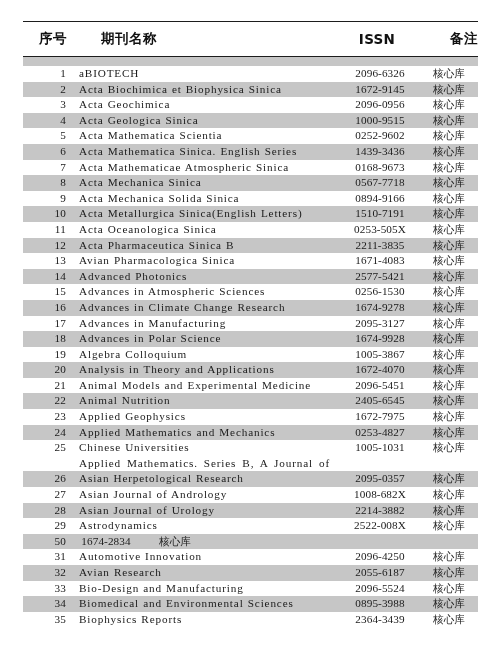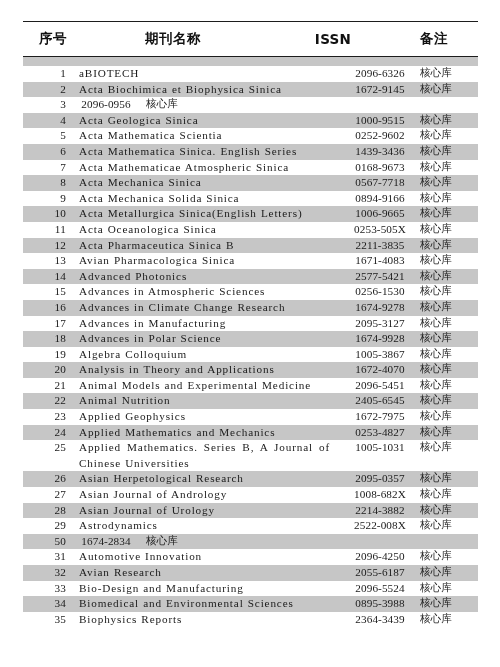--- a/index.html
+++ b/index.html
@@ -42,40 +42,39 @@
 
   
   .thead {
     display: flex;
     align-items: center;
     height: 34px;
     font-family: "DejaVu Sans", "Liberation Sans", sans-serif;
     font-weight: bold;
     font-size: 13.5px;
     color: #111;
-    gap: 44px;
   }
   .th-idx {
     width: 60px;
     text-align: center;
     letter-spacing: 0.5px;
   }
   .th-name {
     flex: 1;
     padding-left: 18px;
     letter-spacing: 0.5px;
   }
   .th-issn {
     width: 86px;
     text-align: center;
     letter-spacing: 0.3px;
   }
   .th-note {
     width: 58px;
-    text-align: left;
+    text-align: right;
     letter-spacing: 0.5px;
   }
 
   
   .band {
     height: 9px;
     background: #c6c6c6;
   }
 
   
@@ -116,22 +115,22 @@
     text-align-last: justify;
   }
   .c-issn {
     width: 80px;
     text-align: center;
     letter-spacing: 0.1px;
     flex: none;
   }
   .c-note {
     width: 58px;
-    text-align: left;
-    font-family: Liberation Mono, monospace;
+    text-align: center;
+    font-family: Liberation Serif, serif;
     font-size: 10.6px;
     flex: none;
   }
 </style>
 </head>
 <body>
 
 <div class="page">
   <div class="table-wrap">
 
@@ -156,20 +155,21 @@
           <div class="c-note">核心库</div>
         </div>
         <div class="row shaded">
           <div class="c-idx">2</div>
           <div class="c-name">Acta Biochimica et Biophysica Sinica</div>
           <div class="c-issn">1672-9145</div>
           <div class="c-note">核心库</div>
         </div>
         <div class="row">
           <div class="c-idx">3</div>
+          <div class="c-name">Acta Geochimica</div>
           <div class="c-issn">2096-0956</div>
           <div class="c-note">核心库</div>
         </div>
         <div class="row shaded">
           <div class="c-idx">4</div>
           <div class="c-name">Acta Geologica Sinica</div>
           <div class="c-issn">1000-9515</div>
           <div class="c-note">核心库</div>
         </div>
         <div class="row">
@@ -198,21 +198,21 @@
         </div>
         <div class="row">
           <div class="c-idx">9</div>
           <div class="c-name">Acta Mechanica Solida Sinica</div>
           <div class="c-issn">0894-9166</div>
           <div class="c-note">核心库</div>
         </div>
         <div class="row shaded">
           <div class="c-idx">10</div>
           <div class="c-name">Acta Metallurgica Sinica(English Letters)</div>
-          <div class="c-issn">1006-9665</div>
+          <div class="c-issn">1510-7191</div>
           <div class="c-note">核心库</div>
         </div>
         <div class="row">
           <div class="c-idx">11</div>
           <div class="c-name">Acta Oceanologica Sinica</div>
           <div class="c-issn">0253-505X</div>
           <div class="c-note">核心库</div>
         </div>
         <div class="row shaded">
           <div class="c-idx">12</div>
@@ -288,22 +288,22 @@
         </div>
         <div class="row shaded">
           <div class="c-idx">24</div>
           <div class="c-name">Applied Mathematics and Mechanics</div>
           <div class="c-issn">0253-4827</div>
           <div class="c-note">核心库</div>
         </div>
         <div class="row">
           <div class="c-idx">25</div>
           <div class="c-name">
+            <span class="ln">Chinese Universities</span>
             <span class="ln just">Applied Mathematics. Series B, A Journal of</span>
-            <span class="ln">Chinese Universities</span>
           </div>
           <div class="c-issn">1005-1031</div>
           <div class="c-note">核心库</div>
         </div>
         <div class="row shaded">
           <div class="c-idx">26</div>
           <div class="c-name">Asian Herpetological Research</div>
           <div class="c-issn">2095-0357</div>
           <div class="c-note">核心库</div>
         </div>

